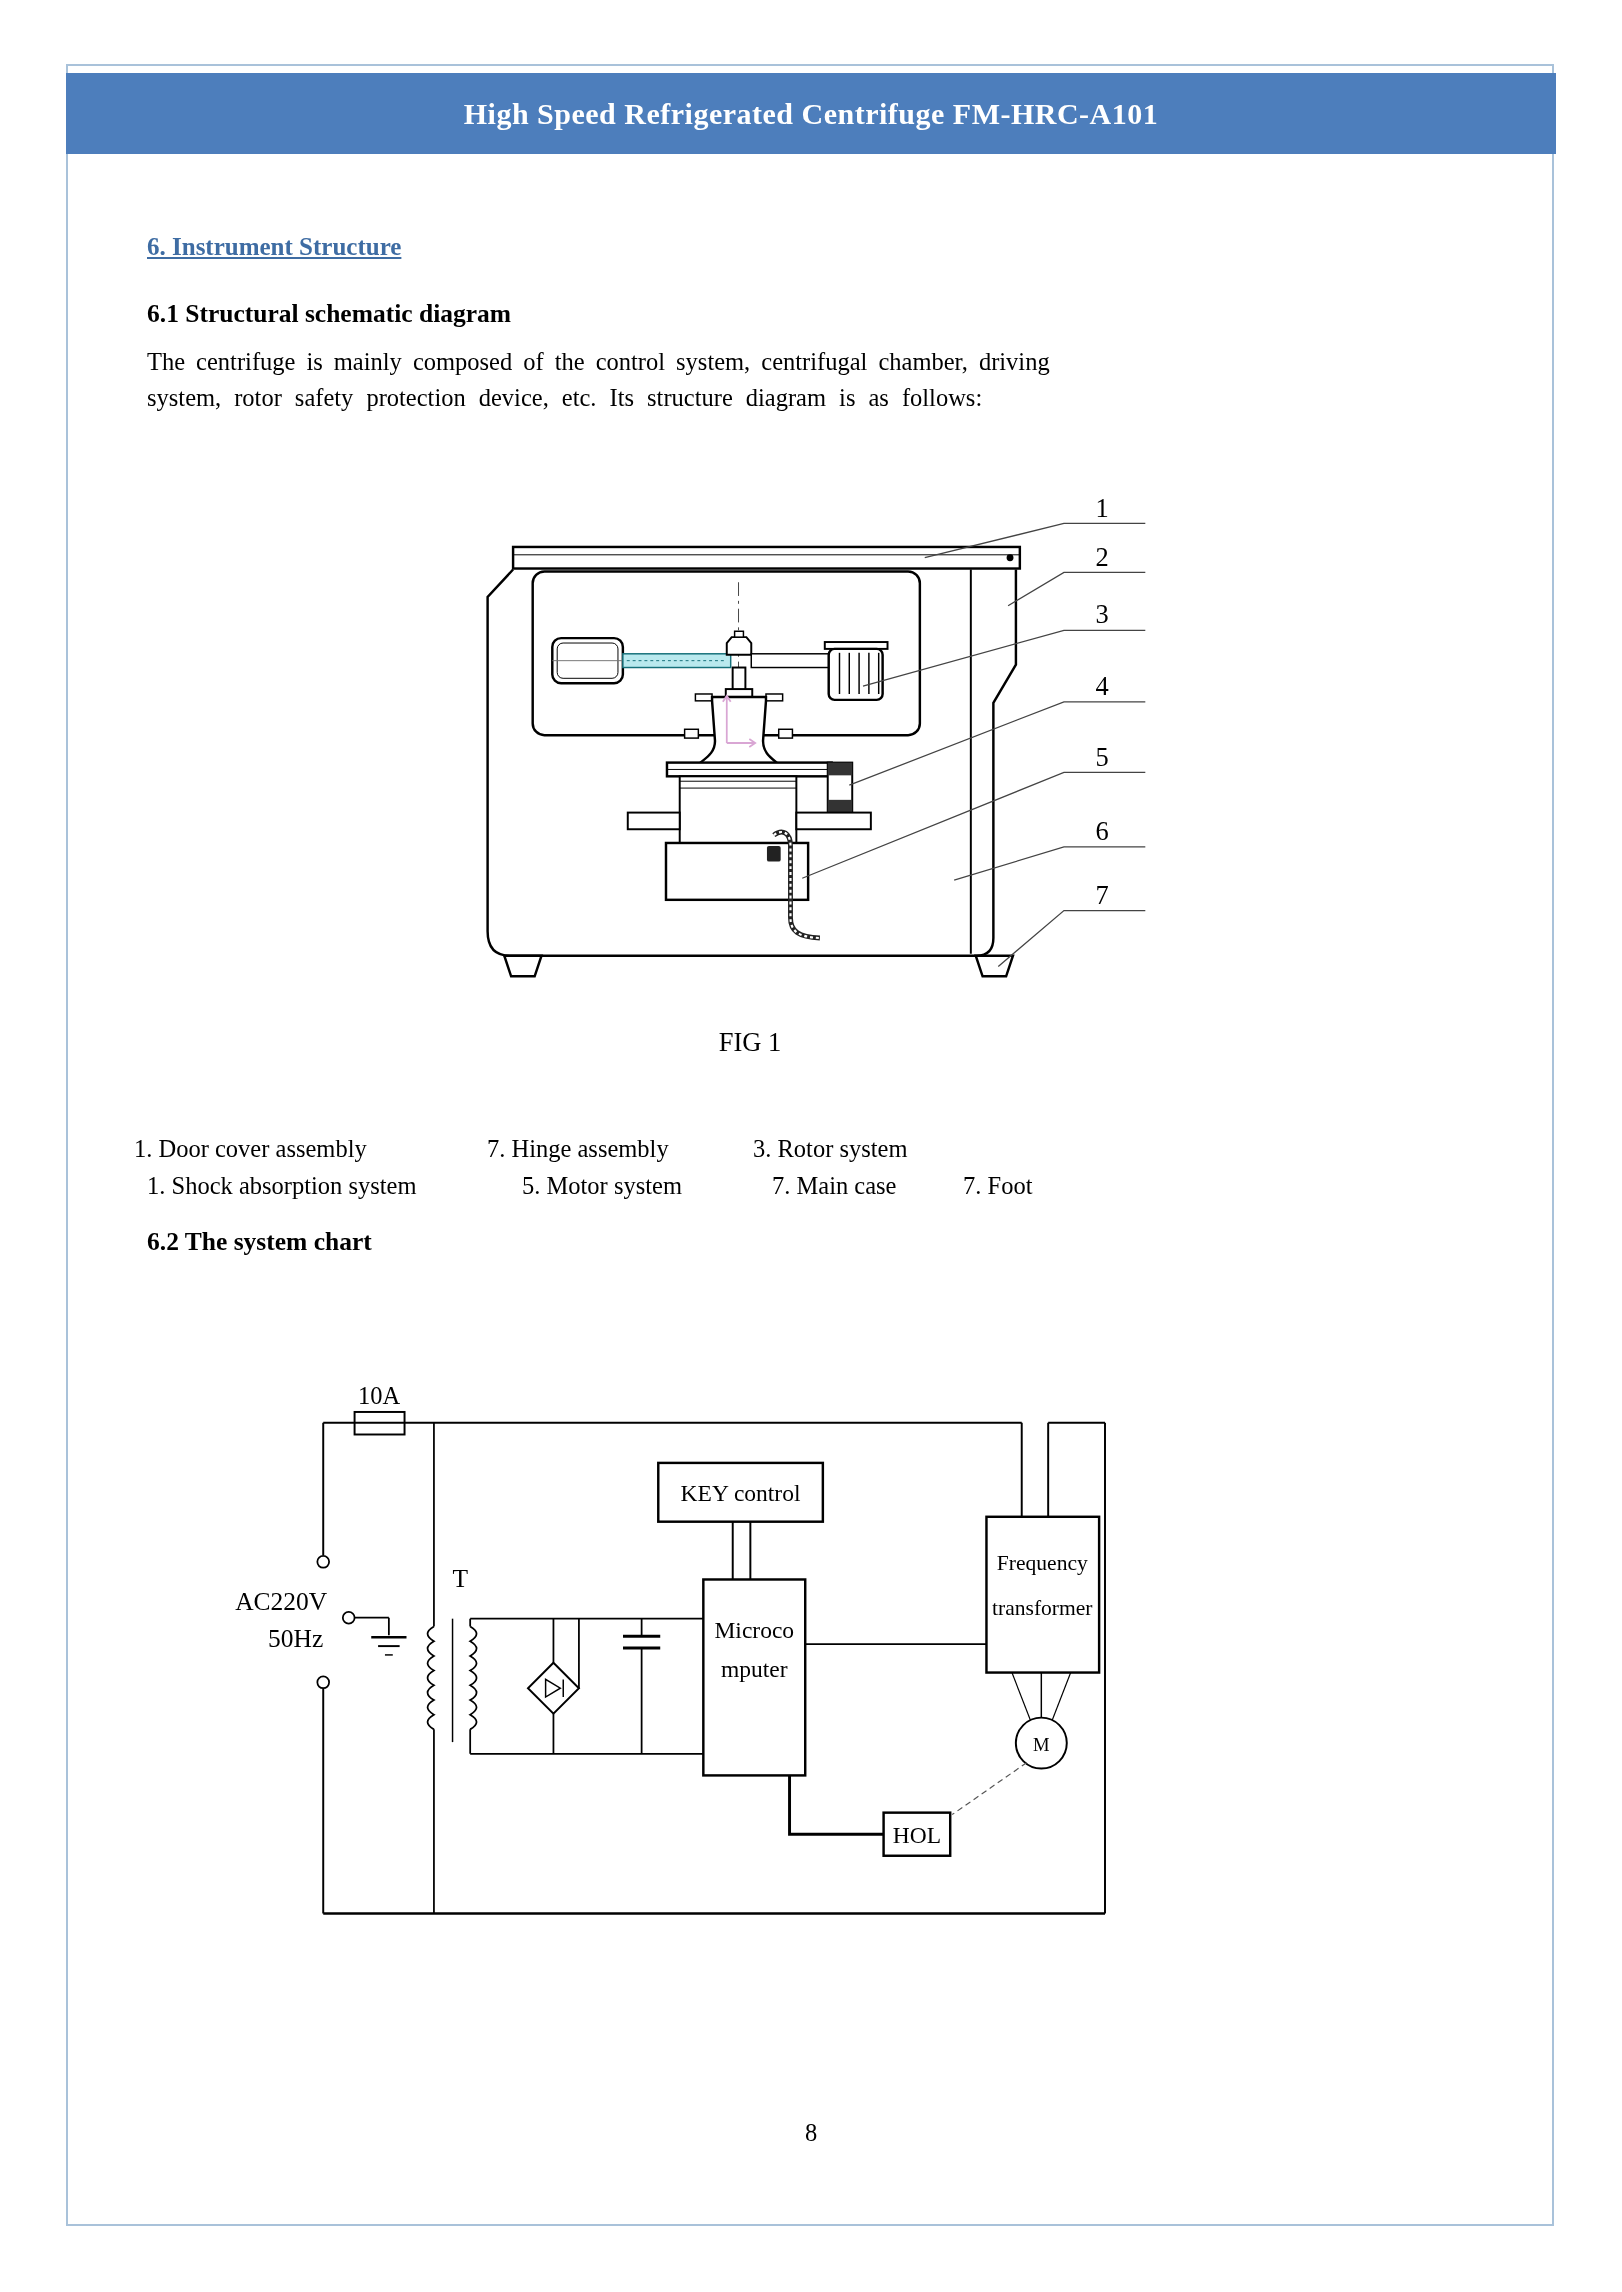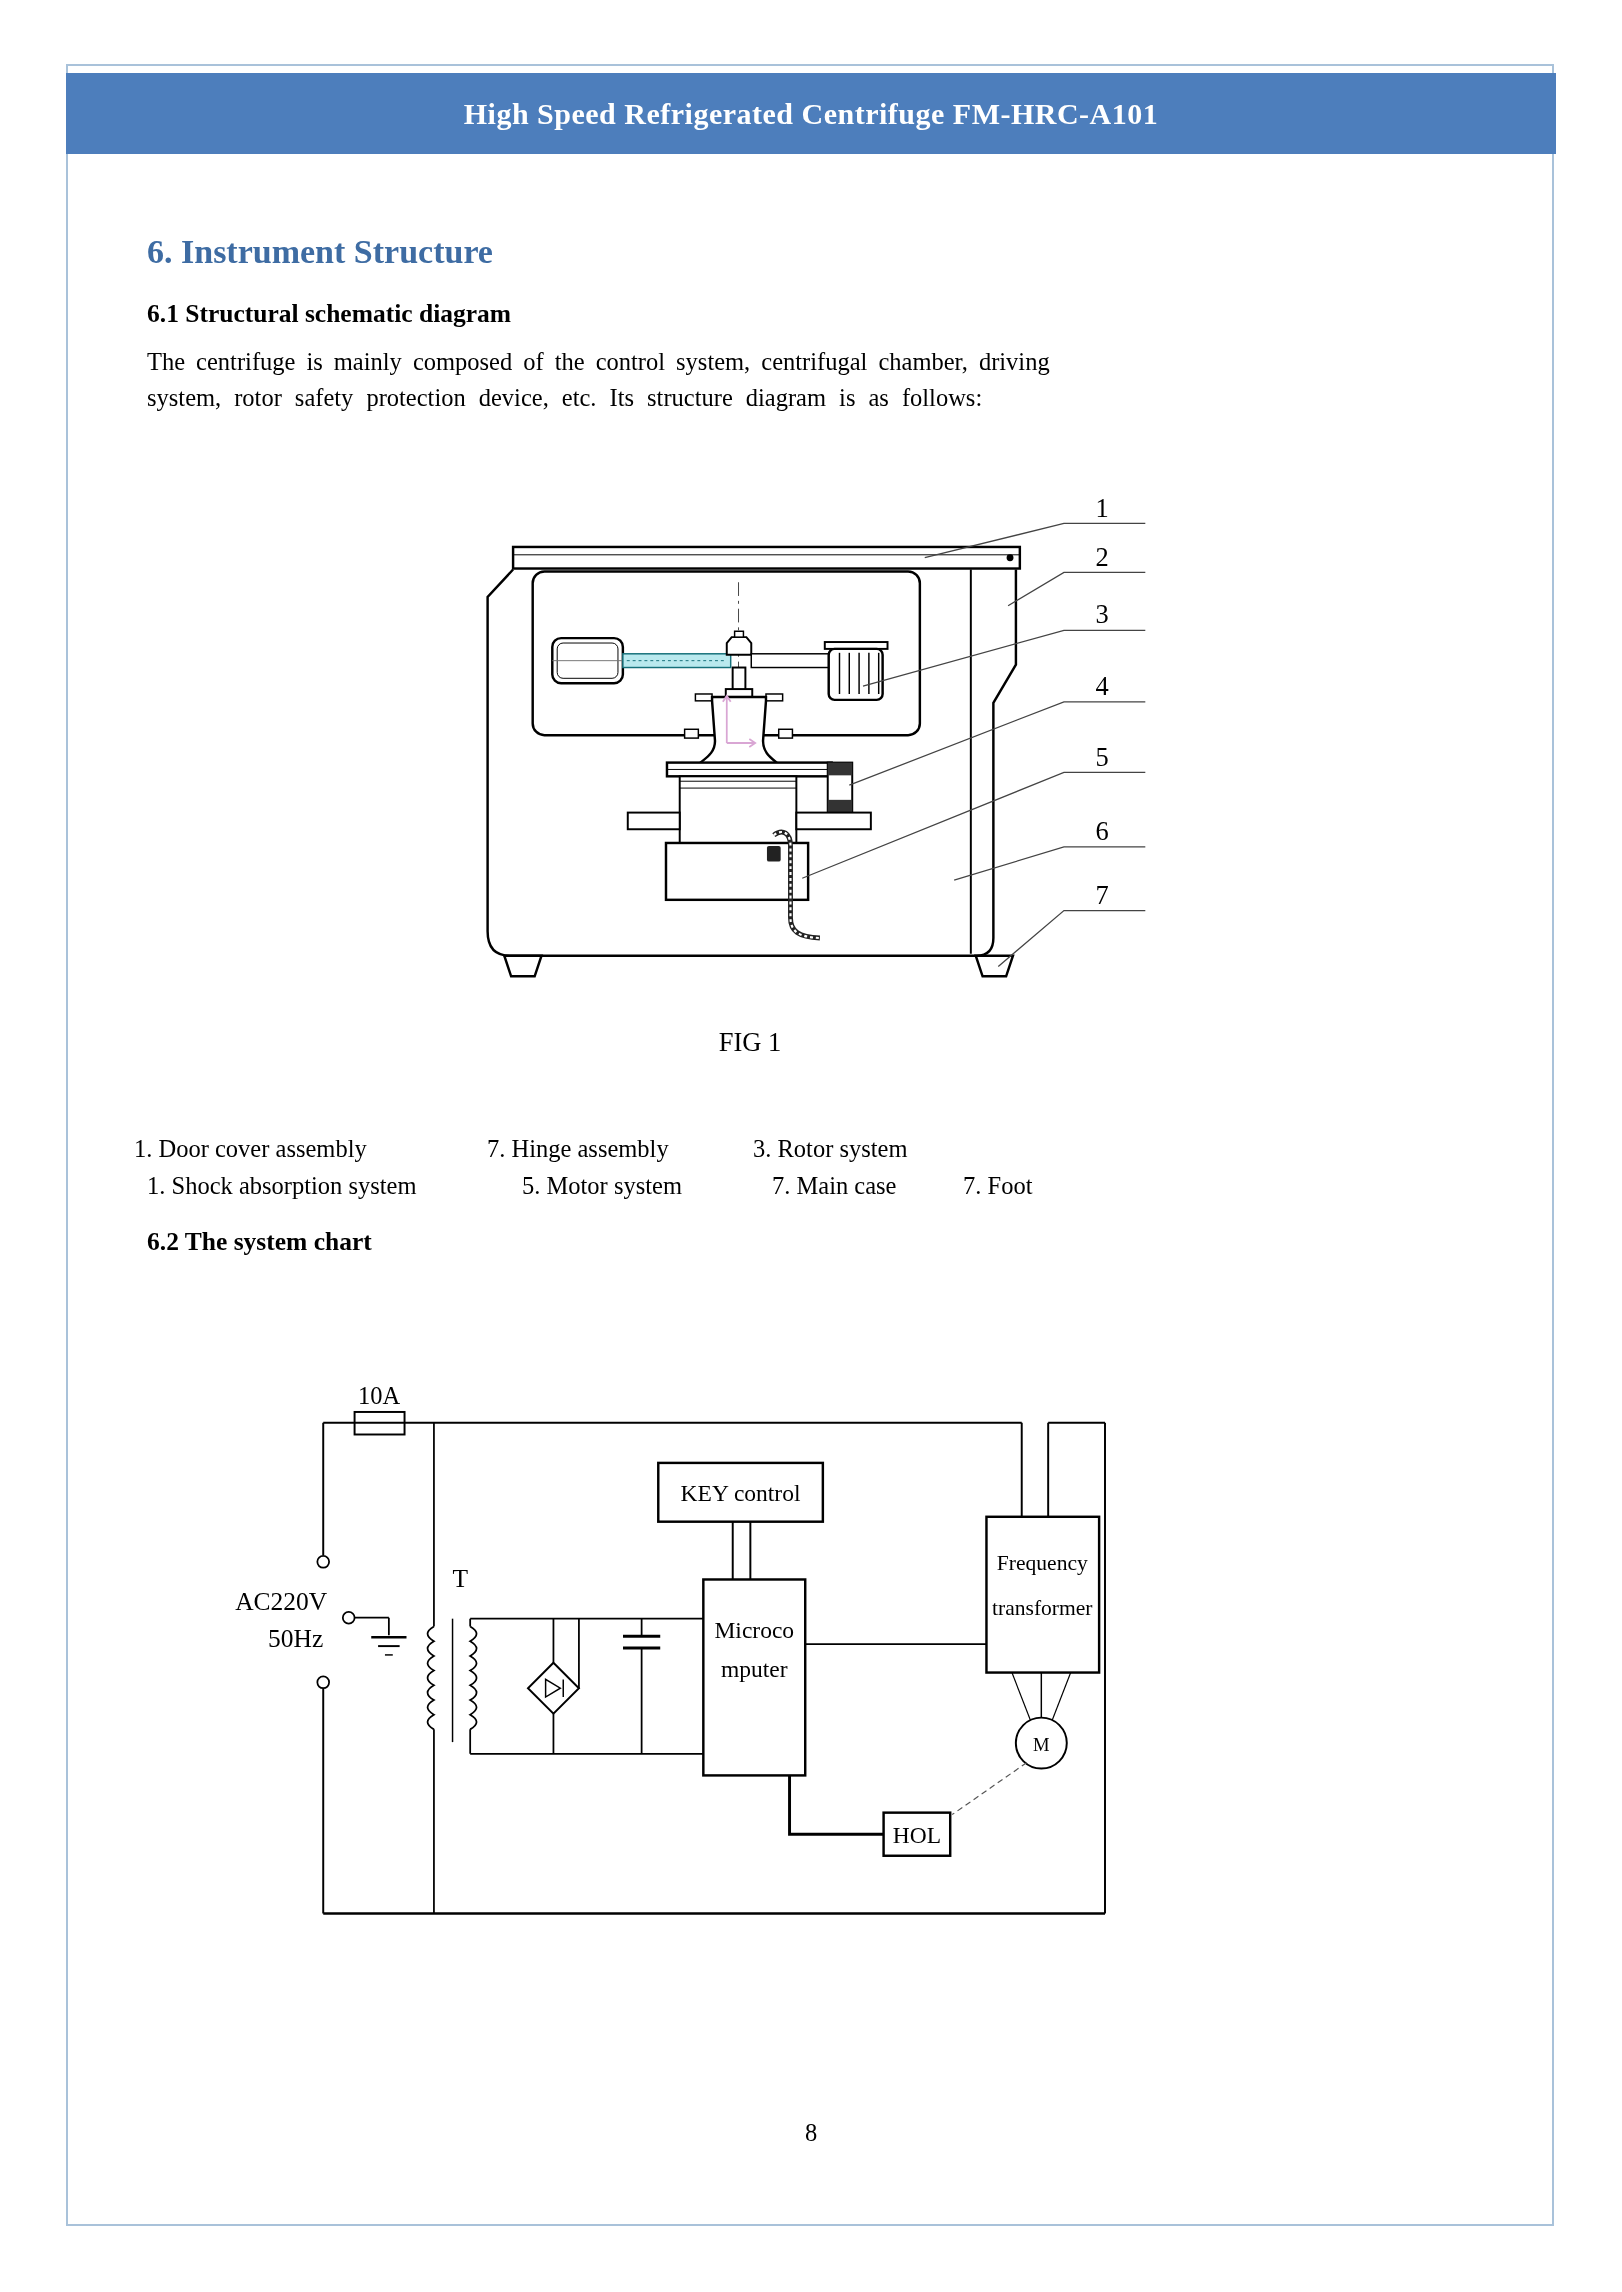--- a/index.html
+++ b/index.html
@@ -5,21 +5,21 @@
   html,body{margin:0;padding:0;}
   body{
     width:1622px;height:2293px;position:relative;background:#ffffff;
     font-family:"Liberation Serif", serif;color:#111;overflow:hidden;
   }
   .page-border{position:absolute;left:66px;top:64px;width:1488px;height:2162px;
     border:2px solid #a9c2da;box-sizing:border-box;}
   .header-bar{position:absolute;left:66px;top:64px;width:1490px;height:81px;
     background:#4d7ebc;display:flex;align-items:center;justify-content:center;margin-top:9px;}
   .header-bar .title{color:#ffffff;font-size:30px;font-weight:bold;letter-spacing:0.5px;}
-  .h1{position:absolute;left:147px;top:233px;font-size:34px;font-weight:bold;color:#3e6ca3;}
+  .h1{position:absolute;left:147px;top:233px;font-size:25px;font-weight:bold;color:#3e6ca3;text-decoration:underline;}
   .h2a{position:absolute;left:147px;top:299px;font-size:25.5px;font-weight:bold;color:#000;}
   .body-line{position:absolute;left:147px;width:1343px;font-size:24.5px;color:#000;}
   .bl1{top:348px;word-spacing:4.9px;}
   .bl2{top:384px;word-spacing:6.9px;}
   .fig-caption{position:absolute;left:147px;top:1027px;width:1206px;text-align:center;
     font-size:26.5px;color:#000;}
   .legend-row{position:absolute;left:0;top:0;width:100%;height:0;}
   .legend-item{position:absolute;font-size:24.5px;color:#000;white-space:nowrap;}
   .l1a{left:134px;top:1135px;} .l1b{left:487px;top:1135px;} .l1c{left:753px;top:1135px;}
   .l2a{left:147px;top:1172px;} .l2b{left:522px;top:1172px;} .l2c{left:772px;top:1172px;} .l2d{left:963px;top:1172px;}

